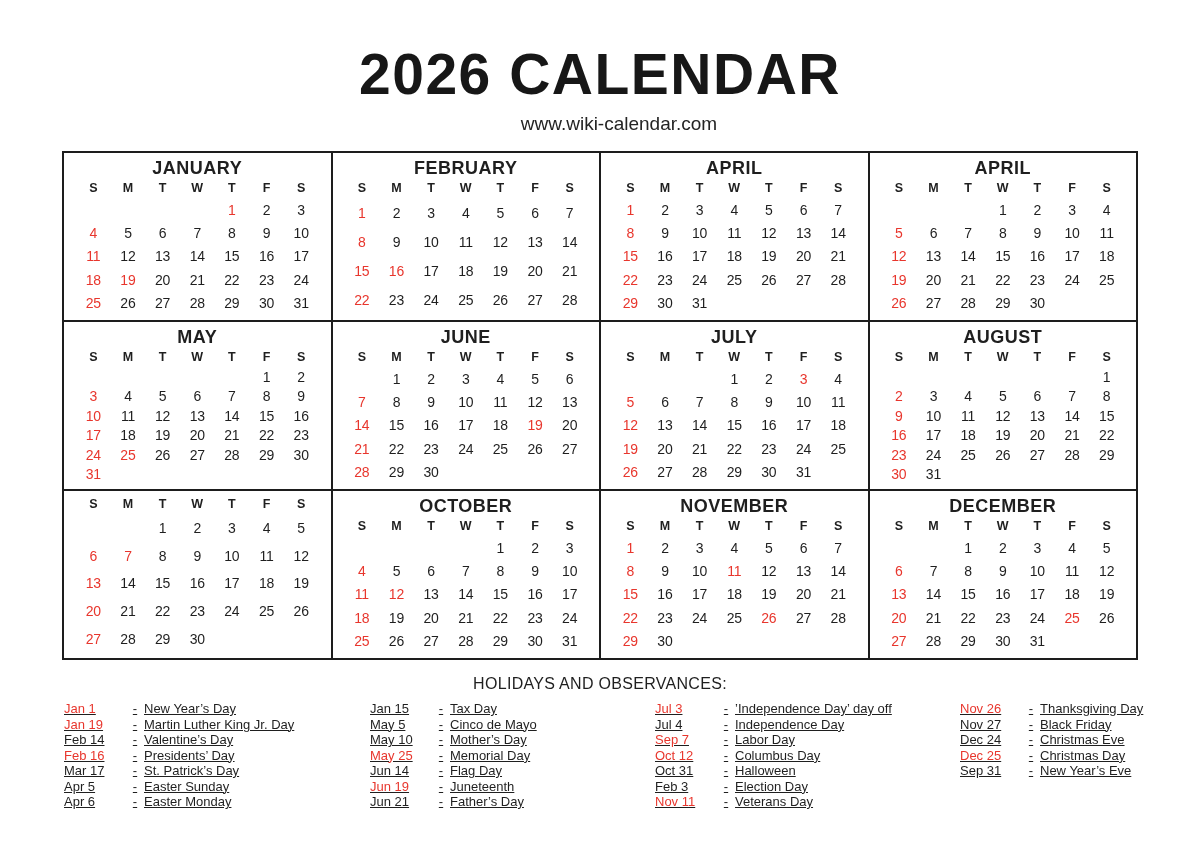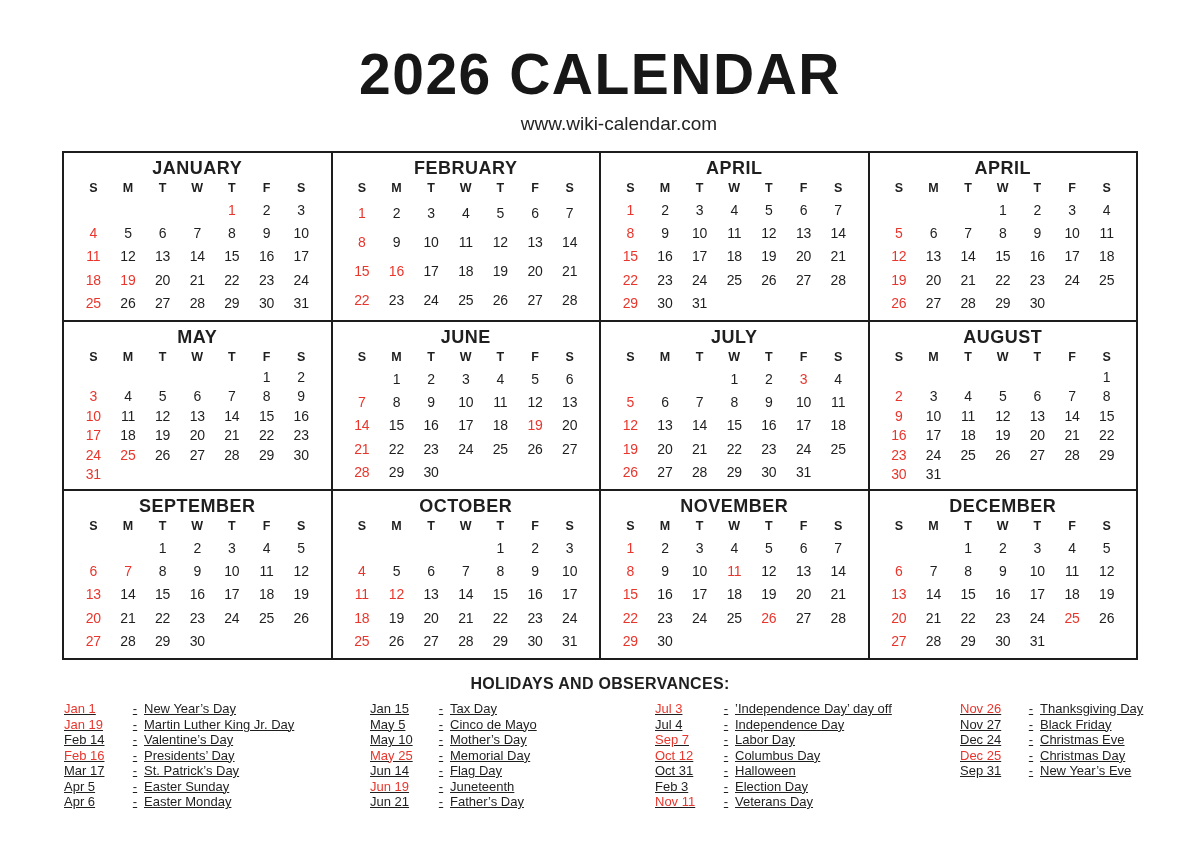--- a/index.html
+++ b/index.html
@@ -50,21 +50,21 @@
   }
   .week { display: grid; grid-template-columns: repeat(7, 1fr); }
   .week span {
     text-align: center; font-size: 14px; line-height: 16px;
     letter-spacing: -0.2px;
   }
   .red { color: var(--red); }
 
   .holidays-title {
     margin: 14px 0 0; text-align: center;
-    font-size: 16px; line-height: 19px; font-weight: bold;
+    font-size: 16px; line-height: 19px; font-weight: normal;
     letter-spacing: 0.3px;
   }
   .holiday-cols {
     margin: 8px 0 0 64px;
     display: grid; grid-template-columns: 306px 285px 305px 1fr;
   }
   .holiday-col { display: flex; flex-direction: column; text-decoration: underline; }
   .holiday-entry {
     display: grid; grid-template-columns: 62px 18px 1fr;
     font-size: 13px; line-height: 15.5px;
@@ -554,21 +554,20 @@
             <span>31</span>
             <span></span>
             <span></span>
             <span></span>
             <span></span>
             <span></span>
           </div>
         </div>
       </div>
       <div class="month">
-        <div class="month-name">SEPTEMBER</div>
         <div class="dow-row">
           <span>S</span>
           <span>M</span>
           <span>T</span>
           <span>W</span>
           <span>T</span>
           <span>F</span>
           <span>S</span>
         </div>
         <div class="weeks">

